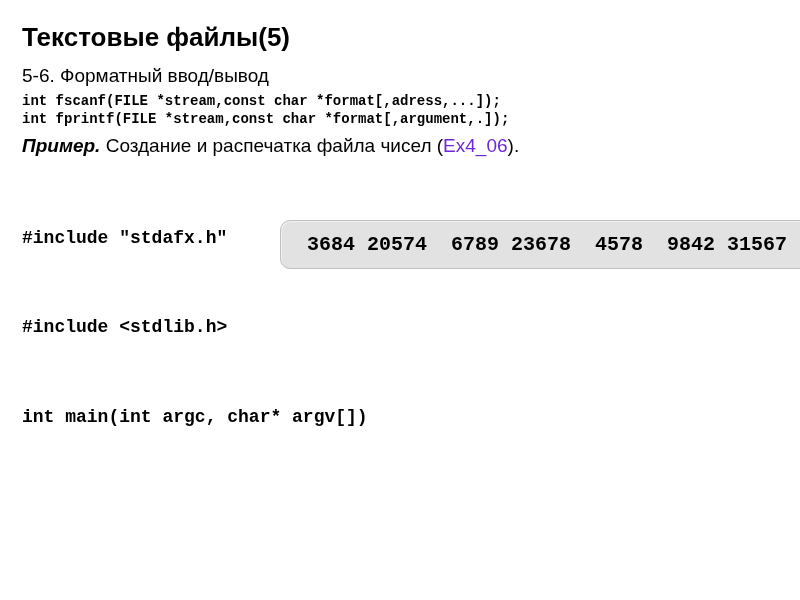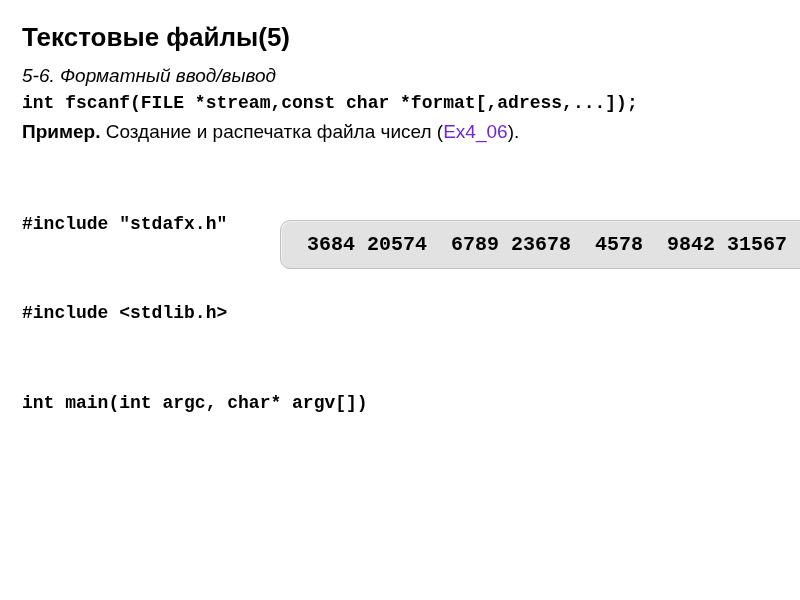--- a/index.html
+++ b/index.html
@@ -21,34 +21,33 @@
   }
   h1 {
     font-size: 26px;
     font-weight: bold;
     text-align: left;
     margin: 4px 0 12px 0;
   }
   .subhead {
     font-size: 19px;
     margin: 4px 0 6px 0;
-    font-style: italic;
   }
   .proto {
     font-family: "Courier New", Courier, monospace;
     font-weight: bold;
-    font-size: 18px;
+    font-size: 14px;
     margin: 2px 0;
     white-space: pre;
   }
   .example-line {
     font-size: 19px;
     margin: 8px 0 8px 0;
   }
-  .example-line .label { font-weight: bold; }
+  .example-line .label { font-weight: bold; font-style: italic; }
   .example-line .green { color: #6d28d9; }
   .code {
     font-family: "Courier New", Courier, monospace;
     font-weight: bold;
     font-size: 18px;
     line-height: 1.65;
     white-space: pre;
     margin-top: 6px;
   }
   .output-box {
@@ -70,20 +69,21 @@
 </style>
 </head>
 <body>
 
 <div class="slide">
   <h1>Текстовые файлы(5)</h1>
 
   <div class="subhead">5-6. Форматный ввод/вывод</div>
 
   <div class="proto">int fscanf(FILE *stream,const char *format[,adress,...]);</div>
+  <div class="proto">int fprintf(FILE *stream,const char *format[,argument,.]);</div>
 
   <div class="example-line">
     <span class="label">Пример.</span><span> Создание и распечатка  файла чисел (</span><span class="green">Ex4_06</span><span>).</span>
   </div>
 
   <div class="code">
     <div>#include "stdafx.h"</div>
     <div>#include &lt;stdlib.h&gt;</div>
     <div>int main(int argc, char* argv[])</div>
     

